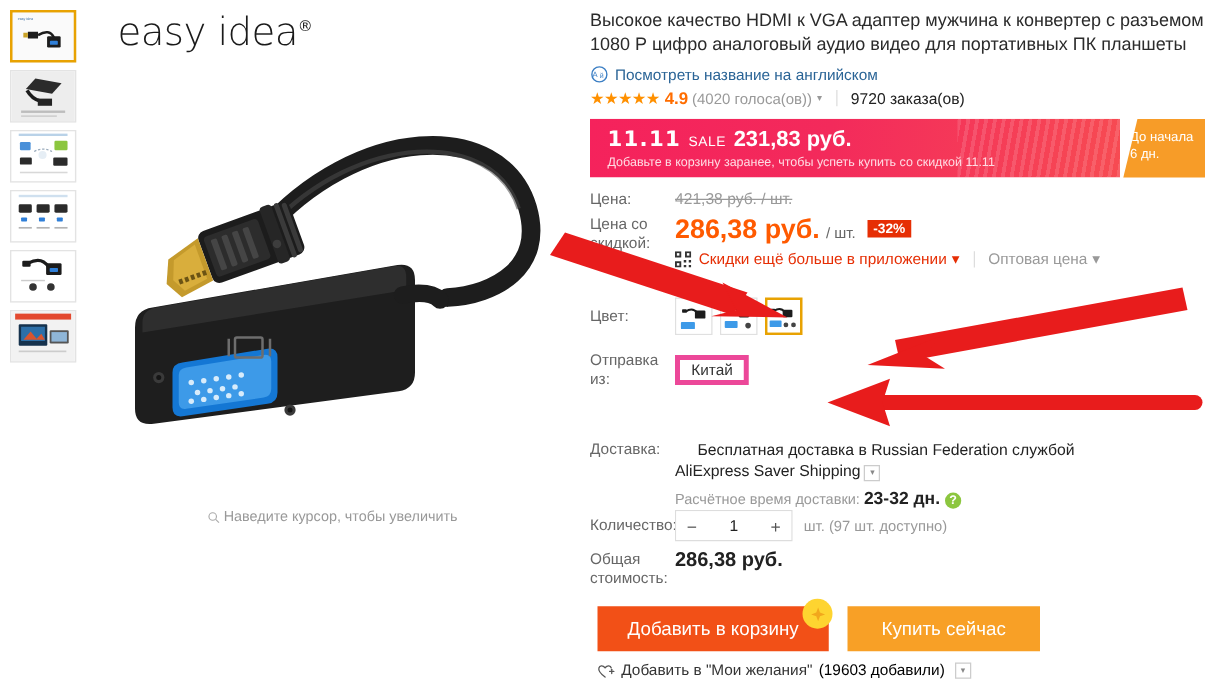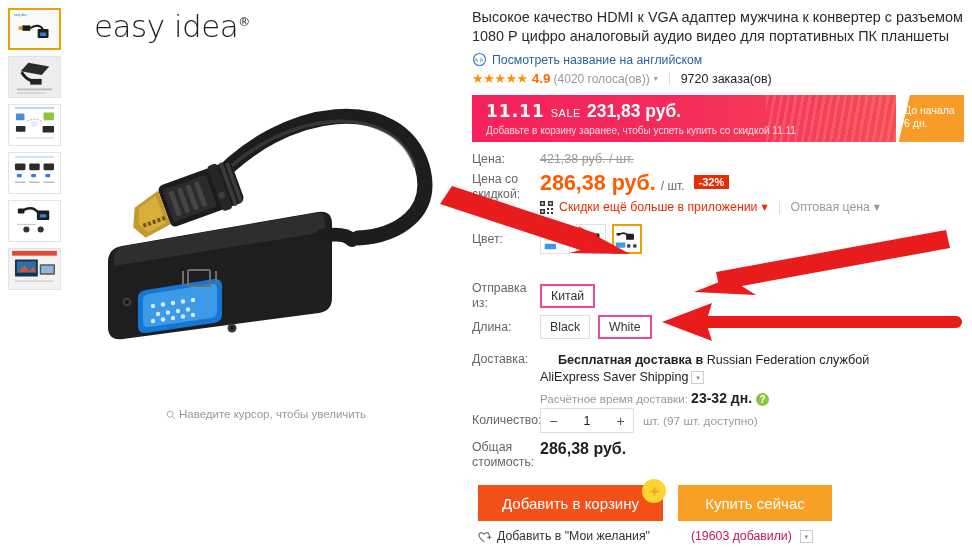--- a/index.html
+++ b/index.html
@@ -94,40 +94,40 @@
   .badge-off {
     display: inline-block; background: #e62e04; color: #fff; font-size: 11px;
     font-weight: 700; padding: 1px 5px; margin-left: 9px; vertical-align: 4px;
   }
   .r-app { top: 200px; align-items: center; font-size: 12.3px; }
   .qr { width: 13px; height: 13px; margin-right: 6px; }
   .applink { color: #e62e04; }
   .wholesale { color: #999; }
 
   
-  .r-color { top: 224px; align-items: flex-start; justify-content: center; }
+  .r-color { top: 238px; align-items: flex-start; justify-content: center; }
   .sw {
     width: 30px; height: 30px; border: 1px solid #e0e0e0; background: #fff;
     margin-right: 6px; overflow: hidden;
   }
   .sw.sel { border: 2px solid #e8a202; }
   .sw svg { width: 100%; height: 100%; display: block; }
   .r-ship { top: 281px; align-items: center; }
   .r-len { top: 315px; align-items: center; }
   .opt {
     min-width: 46px; height: 24px; border: 1px solid #ddd; background: #fff;
     font-size: 12.3px; color: #333; display: flex; align-items: center;
     justify-content: center; padding: 0 9px; margin-right: 8px;
   }
-  .opt.sel { border: 2px solid #ec4899; }
+  .opt.sel { border: 4px solid #ec4899; }
 
   
   .r-deliv { top: 352px; }
   .deliv-main { font-size: 12.6px; color: #222; line-height: 17px; width: 340px; }
-  .deliv-main b { font-weight: 700; padding-left: 18px; }
+  .deliv-main b { font-weight: 400; padding-left: 18px; }
   .mini-dd {
     display: inline-block; width: 13px; height: 13px; border: 1px solid #ccc;
     color: #888; font-size: 7px; text-align: center; line-height: 11px;
     vertical-align: 1px; margin-left: 3px; background: #fff;
   }
   .deliv-est { font-size: 11.6px; color: #999; margin-top: 4px; }
   .deliv-est b { color: #222; font-weight: 700; font-size: 14px; }
   .q-ic {
     display: inline-block; width: 13px; height: 13px; border-radius: 50%;
     background: #8cc63f; color: #fff; font-size: 10px; font-weight: 700;
@@ -162,21 +162,21 @@
   .coin {
     position: absolute; left: 642px; top: 479px; width: 24px; height: 24px;
     border-radius: 50%; background: #fed430; z-index: 5;
     display: flex; align-items: center; justify-content: center;
   }
   .coin svg { width: 13px; height: 13px; }
   .wish {
     position: absolute; left: 478px; top: 529px; display: flex; align-items: center;
     font-size: 12.3px; color: #333; gap: 5px;
   }
-  .wish .cnt { color: #be185d; margin-left: 36px; }
+  .wish .cnt { color: #000000; }
   .heart-ic { width: 14px; height: 13px; }
 
   
   .arrows { position: absolute; left: 0; top: 0; width: 972px; height: 547px; pointer-events: none; }
 </style>
 </head>
 <body>
 
 <div class="page">
 
@@ -458,25 +458,20 @@
             <circle cx="24" cy="23" r="2.2" fill="#444"></circle>
         </svg>
       </div>
     </div>
 
     <div class="row r-ship">
       <div class="lbl">Отправка из:</div>
       <div class="opt sel">Китай</div>
     </div>
 
-    <div class="row r-len">
-      <div class="lbl">Длина:</div>
-      <div class="opt">Black</div>
-      <div class="opt sel">White</div>
-    </div>
 
     <div class="row r-deliv">
       <div class="lbl">Доставка:</div>
       <div>
         <div class="deliv-main">
           <b>Бесплатная доставка в</b>
           <span>Russian Federation службой</span>
           <span>AliExpress Saver Shipping</span><span class="mini-dd">▾</span>
         </div>
         <div class="deliv-est">

